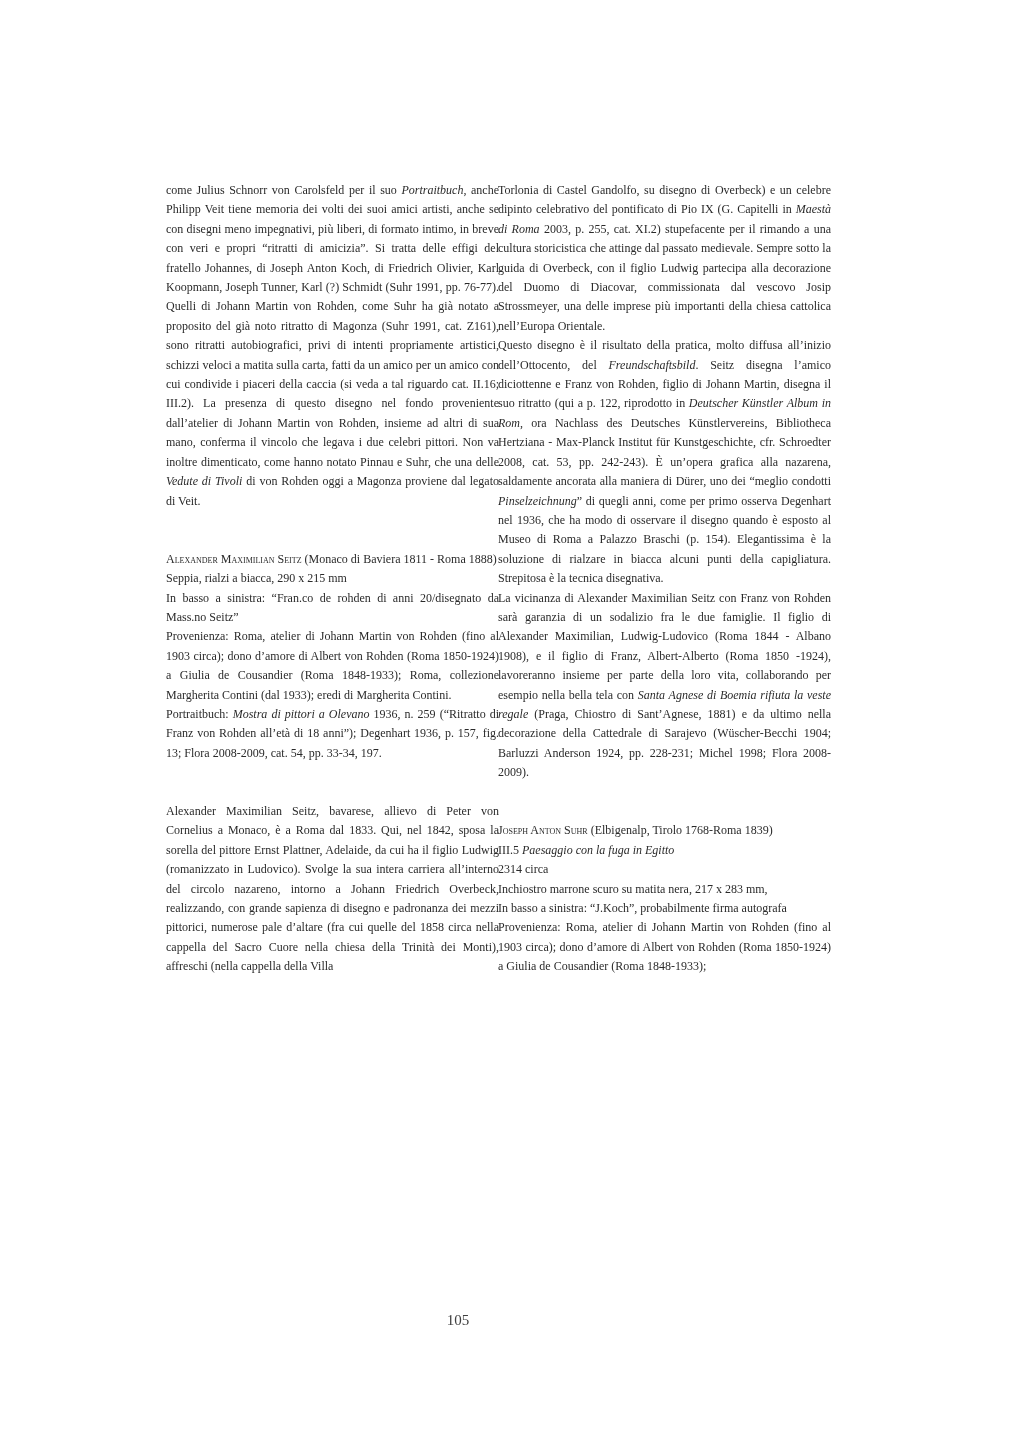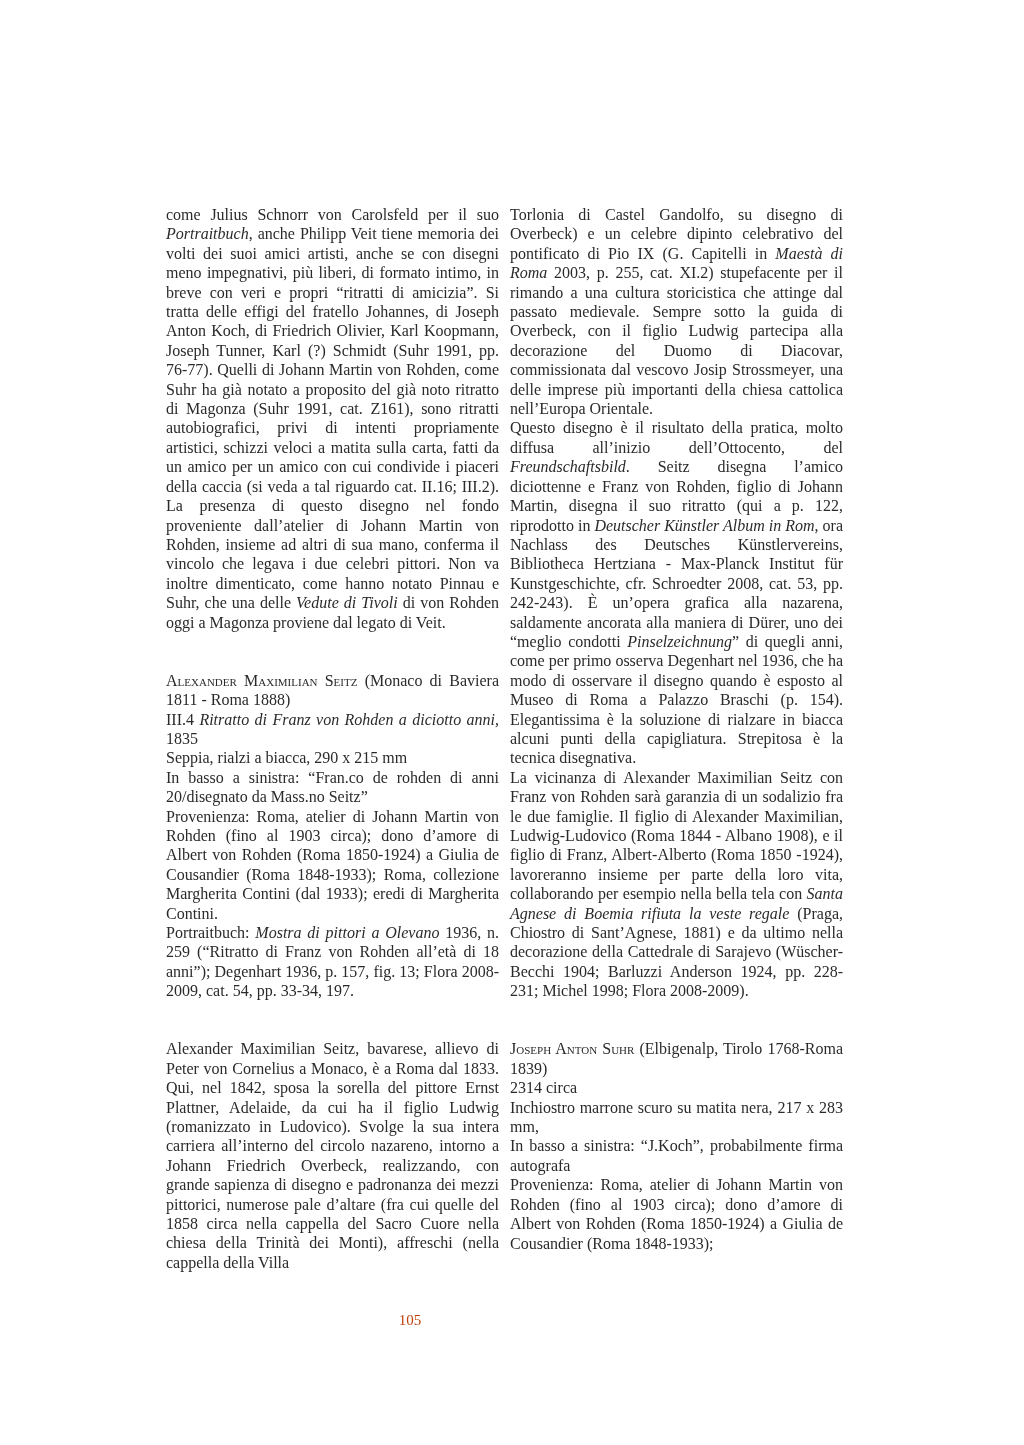--- a/index.html
+++ b/index.html
@@ -3,46 +3,45 @@
 <meta charset="utf-8">
 <style>
   html, body { margin: 0; padding: 0; background: #ffffff; }
   body {
     width: 1024px; height: 1445px; position: relative; overflow: hidden;
     font-family: "Liberation Serif", "DejaVu Serif", serif;
     color: #2a2a2a;
   }
   .col {
     position: absolute; top: 181px; width: 333px;
-    font-size: 16px; line-height: 19.4px;
-    text-align: justify; hyphens: manual; margin-top: 24px;
+    font-size: 12px; line-height: 19.4px;
+    text-align: justify; hyphens: manual;
   }
   .col.left { left: 166px; }
-  .col.right { left: 510px; }
+  .col.right { left: 498px; }
   .col p { margin: 0; }
   .gap { height: 19.4px; }
   .sc { font-variant: small-caps; }
   i, em { font-style: italic; }
   .folio {
     position: absolute; top: 1312px; left: 0; width: 820px; text-align: center;
-    font-size: 15px; color: #c2410c;
+    font-size: 15px; color: #404040; padding-left: 48px;
   }
 </style>
 </head>
 <body>
 
 <div class="col left">
   <p><span>come Julius Schnorr von Carolsfeld per il suo </span><i>Portraitbuch</i><span>, anche Philipp Veit tiene memoria dei volti dei suoi amici artisti, anche se con disegni meno impegnativi, più liberi, di formato intimo, in breve con veri e propri “ritratti di amicizia”. Si tratta delle effigi del fratello Johannes, di Joseph Anton Koch, di Friedrich Olivier, Karl Koopmann, Joseph Tunner, Karl (?) Schmidt (Suhr 1991, pp. 76-77). Quelli di Johann Martin von Rohden, come Suhr ha già notato a proposito del già noto ritratto di Magonza (Suhr 1991, cat. Z161), sono ritratti autobiografici, privi di intenti propriamente artistici, schizzi veloci a matita sulla carta, fatti da un amico per un amico con cui condivide i piaceri della caccia (si veda a tal riguardo cat. II.16; III.2). La presenza di questo disegno nel fondo proveniente dall’atelier di Johann Martin von Rohden, insieme ad altri di sua mano, conferma il vincolo che legava i due celebri pittori. Non va inoltre dimenticato, come hanno notato Pinnau e Suhr, che una delle </span><i>Vedute di Tivoli</i><span> di von Rohden oggi a Magonza proviene dal legato di Veit.</span></p>
 
   <div class="gap"></div>
     <div class="gap"></div>
 
   <div>
     <p><span class="sc">Alexander Maximilian Seitz</span><span> (Monaco di Baviera 1811 - Roma 1888)</span></p>
-    <p><span>III.4 </span><i>Ritratto di Franz von Rohden a diciotto anni,</i><span> 1835</span></p>
     <p>Seppia, rialzi a biacca, 290 x 215 mm</p>
     <p>In basso a sinistra: “Fran.co de rohden di anni 20/disegnato da Mass.no Seitz”</p>
     <p>Provenienza: Roma, atelier di Johann Martin von Rohden (fino al 1903 circa); dono d’amore di Albert von Rohden (Roma 1850-1924) a Giulia de Cousandier (Roma 1848-1933); Roma, collezione Margherita Contini (dal 1933); eredi di Margherita Contini.</p>
     <p><span>Portraitbuch: </span><i>Mostra di pittori a Olevano</i><span> 1936, n. 259 (“Ritratto di Franz von Rohden all’età di 18 anni”); Degenhart 1936, p. 157, fig. 13; Flora 2008-2009, cat. 54, pp. 33-34, 197.</span></p>
   </div>
 
   <div class="gap"></div>
     <div class="gap"></div>
 
   <p>Alexander Maximilian Seitz, bavarese, allievo di Peter von Cornelius a Monaco,  è a Roma dal 1833. Qui, nel 1842, sposa la sorella del pittore Ernst Plattner, Adelaide, da cui ha il figlio Ludwig  (romanizzato in Ludovico). Svolge la sua intera carriera all’interno del circolo nazareno, intorno a Johann Friedrich Overbeck, realizzando, con grande sapienza di disegno e padronanza dei mezzi pittorici, numerose pale d’altare (fra cui quelle del 1858 circa nella cappella del Sacro Cuore nella chiesa della Trinità dei Monti), affreschi (nella cappella della Villa</p>
@@ -51,20 +50,21 @@
 <div class="col right">
   <p><span>Torlonia di Castel Gandolfo, su disegno di Overbeck) e un celebre dipinto celebrativo del pontificato di Pio IX (G. Capitelli in </span><i>Maestà di Roma</i><span> 2003, p. 255, cat. XI.2) stupefacente per il rimando a una cultura storicistica che attinge dal passato medievale. Sempre sotto la guida di Overbeck, con il figlio Ludwig partecipa alla decorazione del Duomo di Diacovar, commissionata dal vescovo Josip Strossmeyer, una delle imprese più importanti della chiesa cattolica nell’Europa Orientale.</span></p>
   <p><span>Questo disegno è il risultato della pratica, molto diffusa all’inizio dell’Ottocento, del </span><i>Freundschaftsbild</i><span>. Seitz disegna l’amico diciottenne e Franz von Rohden, figlio di Johann Martin, disegna il suo ritratto (qui a p. 122, riprodotto in </span><i>Deutscher Künstler Album in Rom</i><span>, ora Nachlass des Deutsches Künstlervereins, Bibliotheca Hertziana - Max-Planck Institut für Kunstgeschichte, cfr. Schroedter 2008, cat. 53, pp. 242-243). È un’opera grafica alla nazarena, saldamente ancorata alla maniera di Dürer, uno dei “meglio condotti </span><i>Pinselzeichnung</i><span>” di quegli anni, come per primo osserva Degenhart nel 1936, che ha modo di osservare il disegno quando è esposto al Museo di Roma a Palazzo Braschi (p. 154). Elegantissima è la soluzione di rialzare in biacca alcuni punti della capigliatura. Strepitosa è la tecnica disegnativa.</span></p>
   <p><span>La vicinanza di Alexander Maximilian Seitz con Franz von Rohden sarà garanzia di un sodalizio fra le due famiglie. Il figlio di Alexander Maximilian, Ludwig-Ludovico (Roma 1844 - Albano 1908), e il figlio di Franz, Albert-Alberto (Roma 1850 -1924), lavoreranno insieme per parte della loro vita, collaborando per esempio nella bella tela con </span><i>Santa Agnese di Boemia rifiuta la veste regale</i><span> (Praga, Chiostro di Sant’Agnese, 1881) e da ultimo nella decorazione della Cattedrale di Sarajevo (Wüscher-Becchi 1904; Barluzzi Anderson 1924, pp. 228-231; Michel 1998; Flora 2008-2009).</span></p>
 
   <div class="gap"></div>
     <div class="gap"></div>
 
   <div>
     <p><span class="sc">Joseph Anton Suhr</span><span> (Elbigenalp, Tirolo 1768-Roma 1839)</span></p>
+    <p><span>III.5 </span><i>Paesaggio con la fuga in Egitto</i></p>
     <p>2314 circa</p>
     <p>Inchiostro marrone scuro su matita nera, 217 x 283 mm,</p>
     <p>In basso a sinistra: “J.Koch”, probabilmente firma autografa</p>
     <p>Provenienza: Roma, atelier di Johann Martin von Rohden (fino al 1903 circa); dono d’amore di Albert von Rohden (Roma 1850-1924) a Giulia de Cousandier (Roma 1848-1933);</p>
   </div>
 </div>
 
 <div class="folio">105</div>
 
 </body></html>

